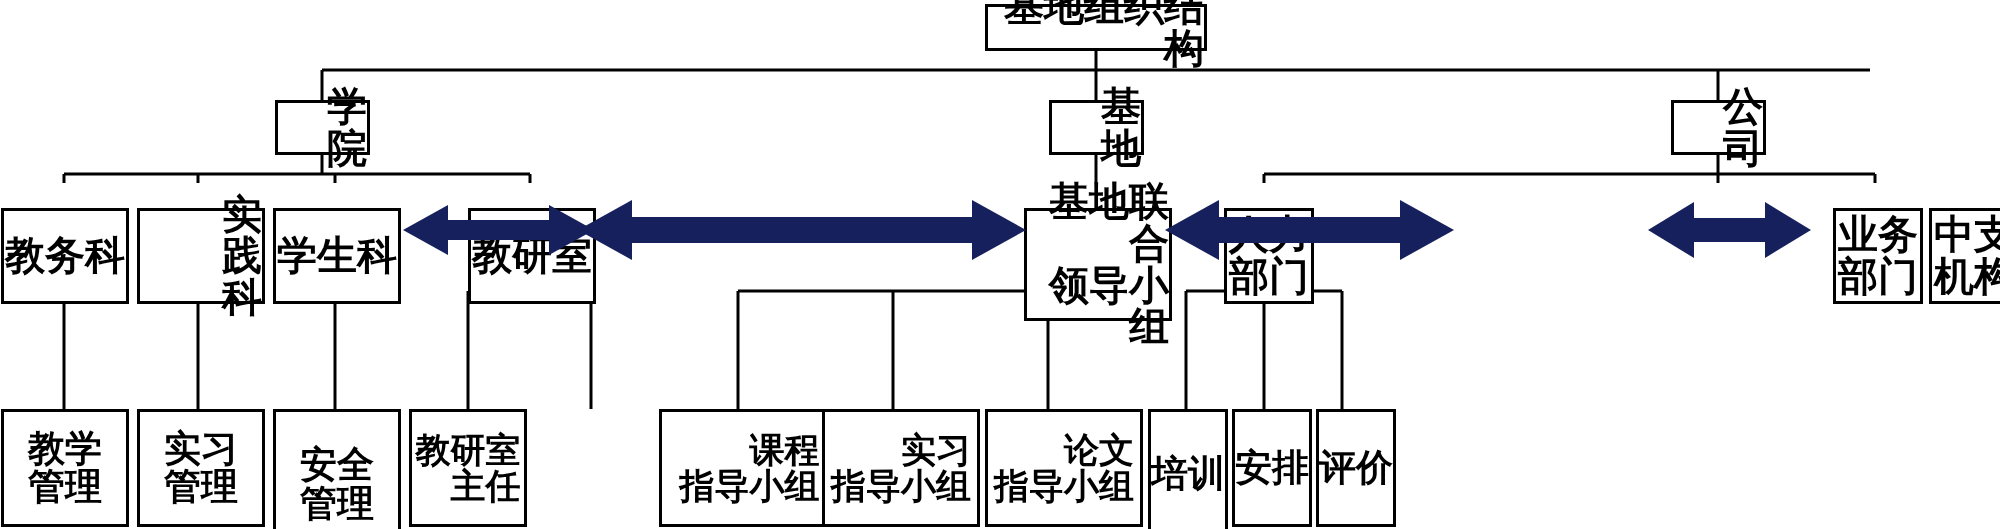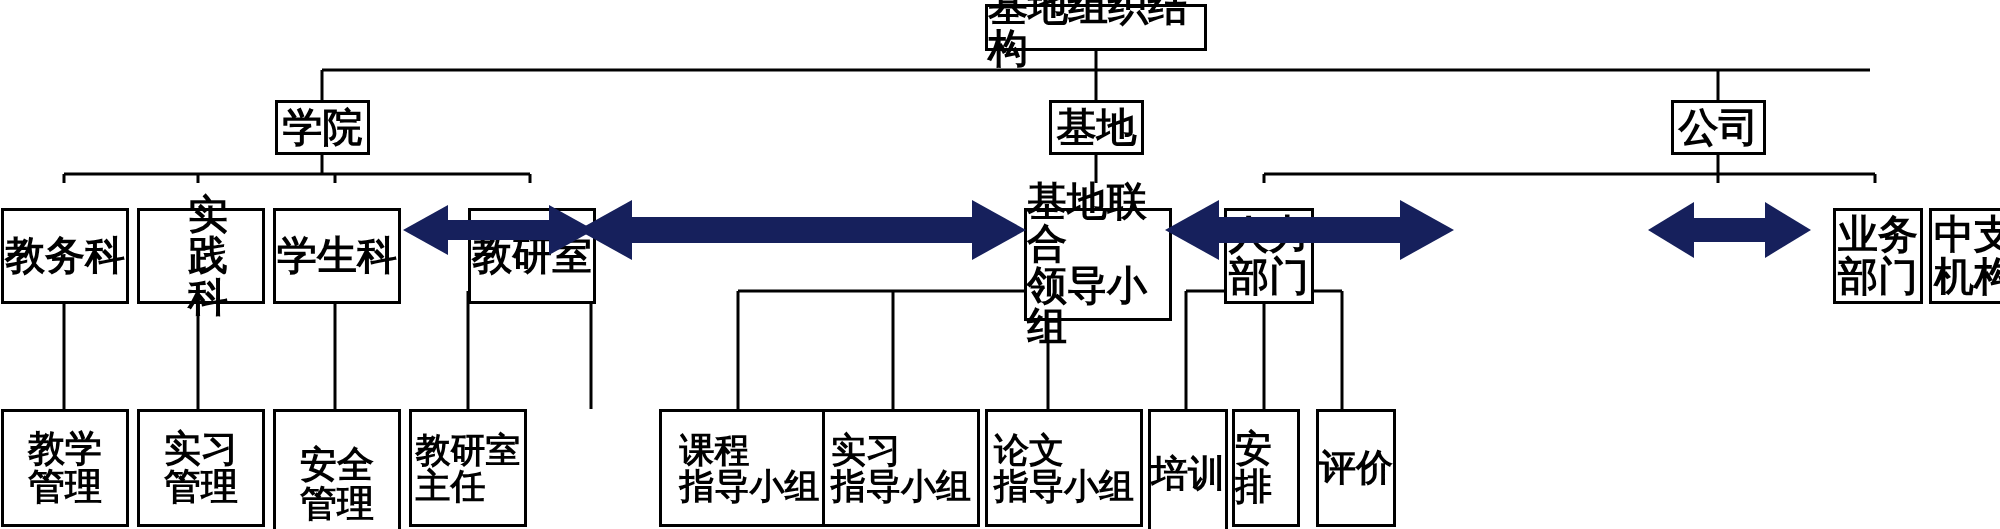--- a/index.html
+++ b/index.html
@@ -17,30 +17,30 @@
   }
   .node {
     position: absolute;
     box-sizing: border-box;
     border: 3px solid #000000;
     background: #ffffff;
     display: flex;
     flex-direction: column;
     align-items: center;
     justify-content: center;
-    text-align: left;
+    text-align: right;
     color: #000000;
     font-weight: 700;
     line-height: 1.04;
     letter-spacing: 0px;
     z-index: 3;
     white-space: pre-line;
   }
   .node.t-title  { font-size: 40px; }
-  .node.t-l2     { font-size: 40px; }
+  .node.t-l2     { font-size: 40px; padding-left: 44px; }
   .node.t-l3     { font-size: 40px; margin-top: 25px; }
   .node.t-l4     { font-size: 37px; }
   .node.t-l4s    { font-size: 35px; }
 
   svg.wires {
     position: absolute;
     left: 0;
     top: 0;
     width: 2000px;
     height: 529px;
@@ -172,16 +172,16 @@
 主任</div>
 
   <div class="node t-l4s" style="left:659px; top:409px; width:181px; height:118px;">课程
 指导小组</div>
   <div class="node t-l4s" style="left:822px; top:409px; width:158px; height:118px;">实习
 指导小组</div>
   <div class="node t-l4s" style="left:985px; top:409px; width:158px; height:118px;">论文
 指导小组</div>
 
   <div class="node t-l4" style="left:1148px; top:409px; width:80px; height:130px;">培训</div>
-  <div class="node t-l4" style="left:1232px; top:409px; width:68px; height:118px;">安排</div>
+  <div class="node t-l4" style="left:1232px; top:409px; width:80px; height:118px;">安排</div>
   <div class="node t-l4" style="left:1316px; top:409px; width:80px; height:118px;">评价</div>
 
 </div>
 
 </body></html>

